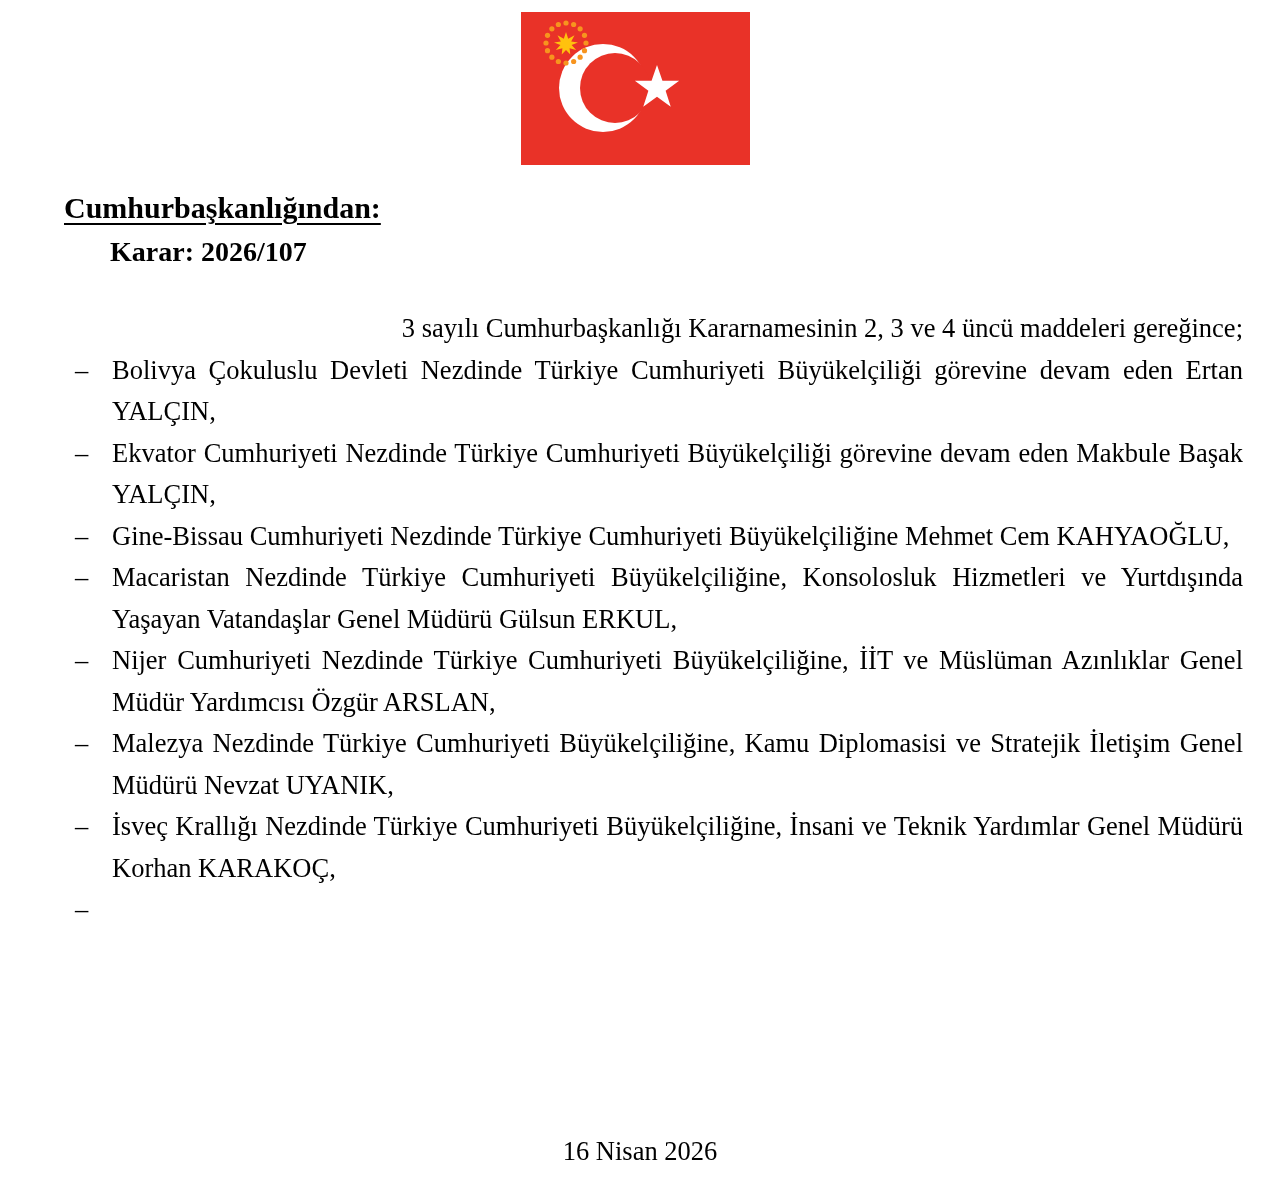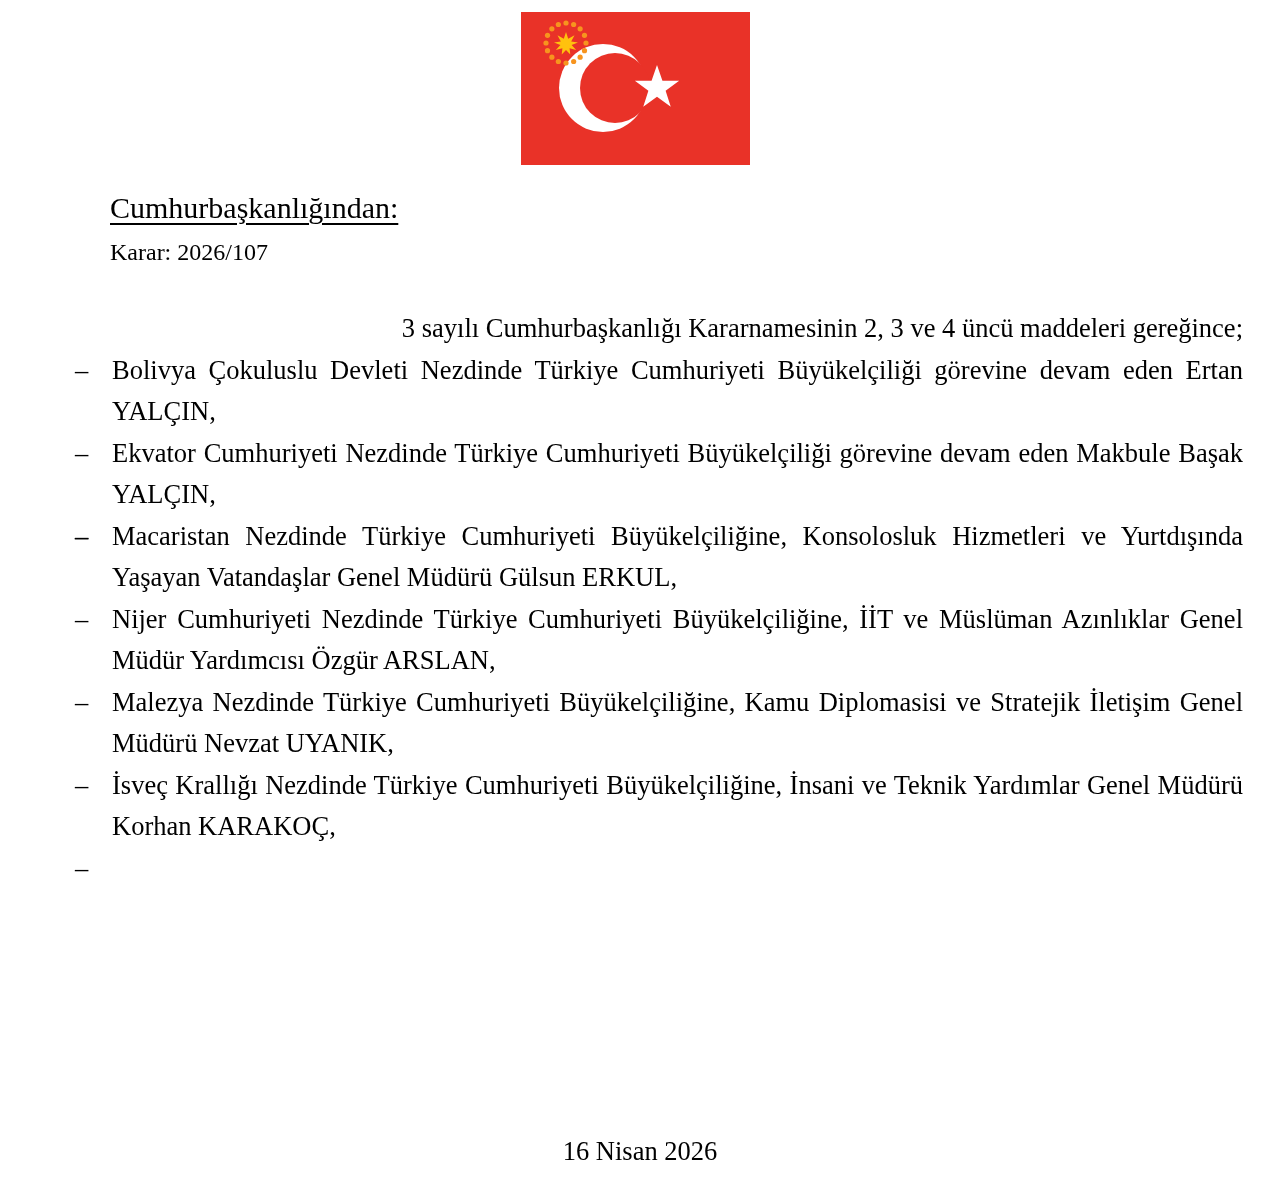--- a/index.html
+++ b/index.html
@@ -27,34 +27,34 @@
   .flag-svg { display: block; width: 229px; height: 153px; }
 
   
   .heading-block {
     position: absolute;
     left: 0;
     top: 188px;
     width: 1280px;
   }
   .org-title {
-    margin: 0 0 6px 110px;
+    margin: 0 0 6px 64px;
     font-size: 30px;
     line-height: 40px;
-    font-weight: 400;
+    font-weight: 700;
     text-decoration: underline;
     text-underline-offset: 5px;
     text-decoration-thickness: 2px;
     white-space: nowrap;
   }
   .decision-no {
     margin: 0 8px 0 110px;
-    font-size: 24px;
+    font-size: 28px;
     line-height: 36px;
-    font-weight: normal;
+    font-weight: bold;
     white-space: nowrap;
   }
 
   
   .doc-body {
     position: absolute;
     left: 35px;
     top: 308px;
     width: 1208px;
     font-size: 26.5px;
@@ -158,20 +158,21 @@
     <li class="appointment-item">
       <span class="dash">–</span>
       <span class="txt">Ekvator Cumhuriyeti Nezdinde Türkiye Cumhuriyeti Büyükelçiliği görevine devam eden Makbule Başak YALÇIN,</span>
     </li>
   </ul>
 
 
   <ul class="appointment-list">
     <li class="appointment-item">
       <span class="dash">–</span>
+      <span class="txt">Gine-Bissau Cumhuriyeti Nezdinde Türkiye Cumhuriyeti Büyükelçiliğine Mehmet Cem KAHYAOĞLU,</span>
     </li>
     <li class="appointment-item">
       <span class="dash">–</span>
       <span class="txt">Macaristan Nezdinde Türkiye Cumhuriyeti Büyükelçiliğine, Konsolosluk Hizmetleri ve Yurtdışında Yaşayan Vatandaşlar Genel Müdürü Gülsun ERKUL,</span>
     </li>
     <li class="appointment-item">
       <span class="dash">–</span>
       <span class="txt">Nijer Cumhuriyeti Nezdinde Türkiye Cumhuriyeti Büyükelçiliğine, İİT ve Müslüman Azınlıklar Genel Müdür Yardımcısı Özgür ARSLAN,</span>
     </li>
     <li class="appointment-item">

